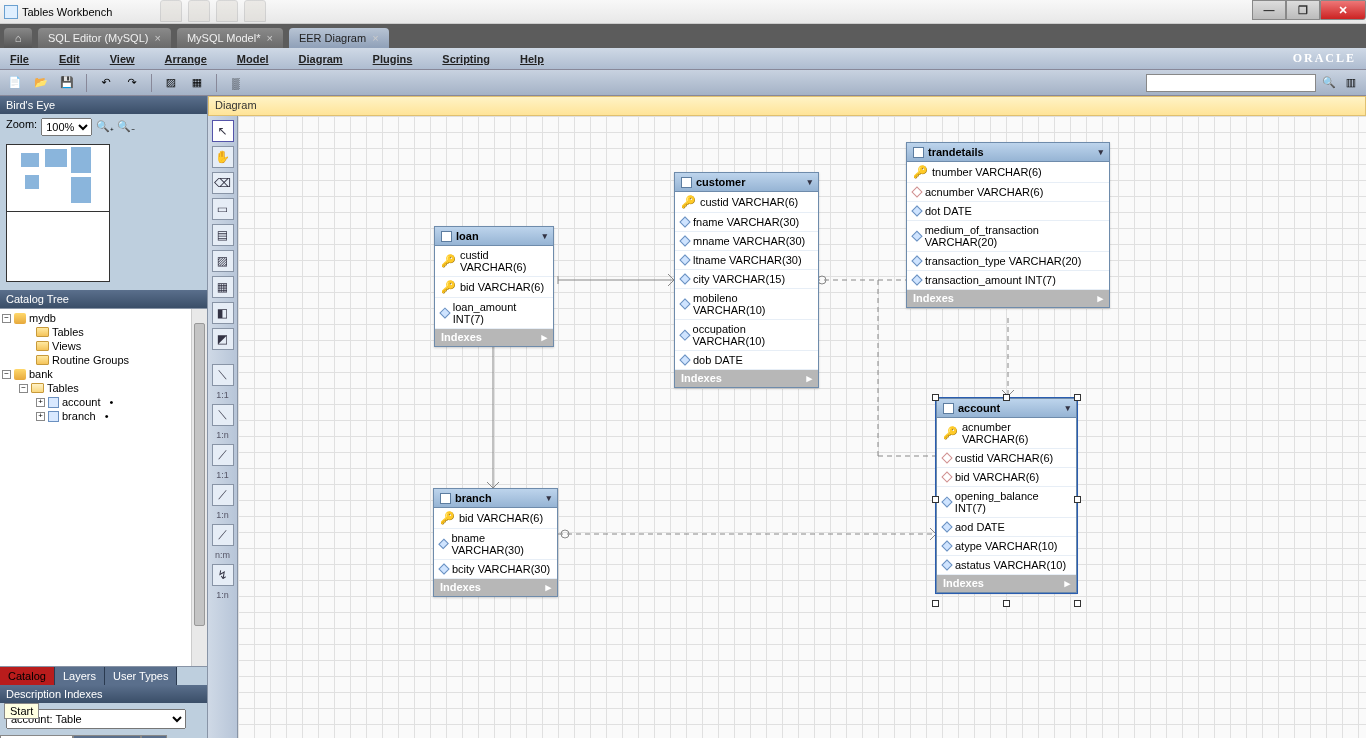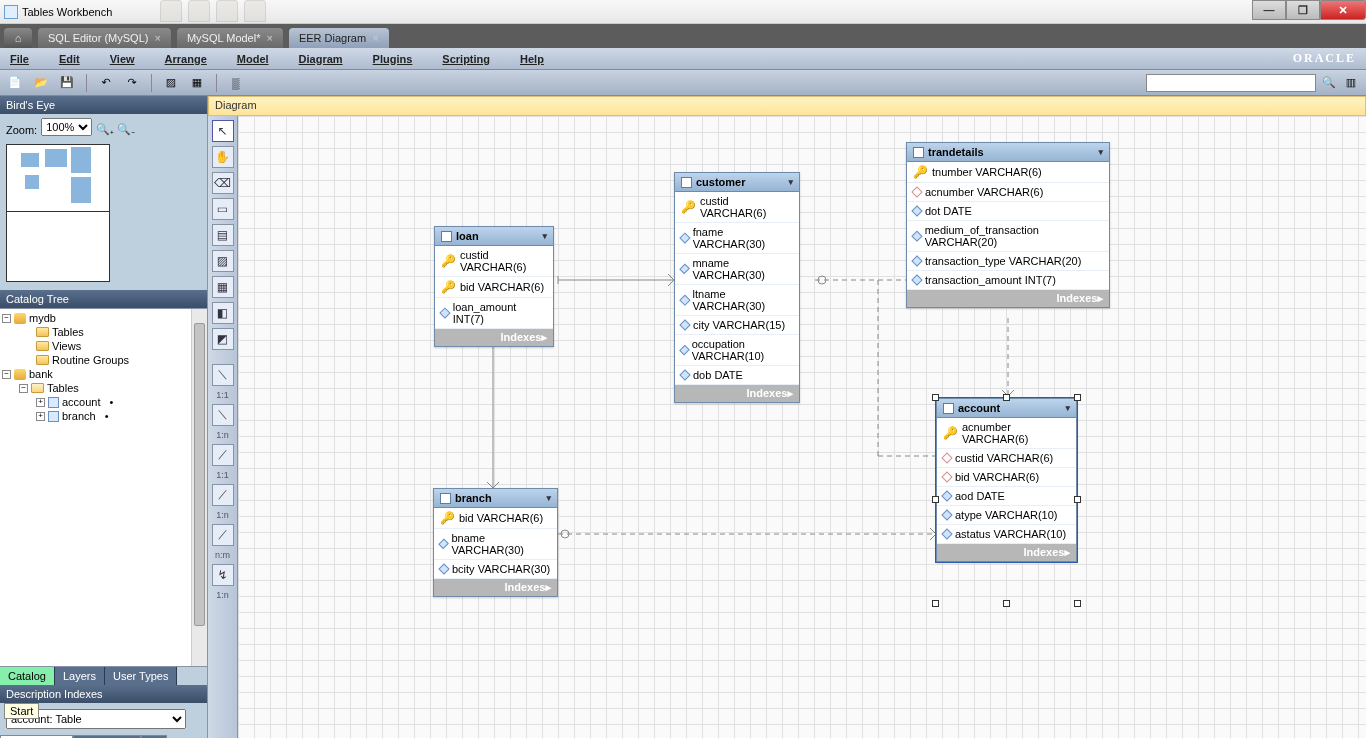--- a/index.html
+++ b/index.html
@@ -28,40 +28,40 @@
 .toolbar { height:26px; background:linear-gradient(#c8d2e0,#a4b2c6); border-bottom:1px solid #889; display:flex; align-items:center; gap:8px; padding:0 6px;}
 .toolbar .tbtn { width:18px; height:18px; display:flex;align-items:center;justify-content:center;}
 .toolbar .sep { width:1px; height:18px; background:#889; margin:0 2px;}
 .toolbar .search { margin-left:auto; display:flex; gap:4px; align-items:center;}
 .toolbar .search input { width:170px; height:18px; border:1px solid #888; background:#fff; padding:0 3px;}
 
 
 .main { display:flex; height:658px; }
 .leftpanel { width:208px; background:#becfde; border-right:1px solid #8894a6; display:flex; flex-direction:column; }
 .panelhdr { background:linear-gradient(#5a6f8c,#3a4e68); color:#fff; padding:3px 6px; font-weight:normal;}
-.zoomrow { display:flex; align-items:flex-end; gap:4px; padding:4px 6px; background:#becfde;}
+.zoomrow { display:flex; align-items:flex-start; gap:4px; padding:4px 6px; background:#becfde;}
 .zoomrow select { height:18px; font-size:11px;}
 .birdview { margin:4px 6px 8px; width:104px; height:138px; background:#fff; border:1px solid #333; position:relative;}
 .birdview .mini { position:absolute; background:#8ab5dc;}
 .birdview .sep { position:absolute; left:0; right:0; top:66px; height:1px; background:#333;}
 
 .tree { flex:1; background:#fff; margin:0; overflow:auto; border-top:1px solid #8894a6; border-bottom:1px solid #8894a6; position:relative; padding:2px 0;}
 .tree .scrollbar { position:absolute; right:0; top:0; bottom:0; width:16px; background:#e9e9e9; border-left:1px solid #ccc;}
 .tree .scrollbar::before{content:"";position:absolute;top:14px;bottom:40px;left:2px;right:2px;background:#c4c4c4;border:1px solid #999;border-radius:2px;}
 .tree .node { display:flex; align-items:center; gap:3px; padding:1px 2px;}
 .tree .exp { width:9px; height:9px; border:1px solid #888; display:inline-flex;align-items:center;justify-content:center; font-size:8px; line-height:1;}
 .tree .spacer { display:inline-block; width:14px;}
 .tree .dbicon{ width:12px; height:11px; background:linear-gradient(#ffd86b,#e6a83c); border-radius:2px;}
 .tree .folder{ width:13px; height:10px; background:linear-gradient(#ffe9a0,#f5c45a); border:1px solid #c89a3a; border-radius:1px;}
 .tree .folder.open{ background:linear-gradient(#fff2c7,#f9d77e);}
 .tree .tblicon{ width:11px; height:11px; background:#d9e9ff; border:1px solid #6a90c0;}
 
 .subtabs { display:flex; background:#becfde;}
 .subtabs .st { padding:3px 8px; background:#5a6f8c; color:#fff; border-right:1px solid #2a3a50;}
-.subtabs .st.on { background:#86efac; color:#000;}
+.subtabs .st.on { background:#b91c1c; color:#000;}
 
 .desceditor select{ width:180px; margin:6px; height:20px; font-size:11px;}
 
 .bottabs { display:flex; background:#becfde; margin-top:auto;}
 .bottabs .bt { padding:3px 8px; background:#fff; color:#000; border:1px solid #888; border-bottom:none;}
 .bottabs .bt.off { background:#5a6f8c; color:#fff;}
 .bottabs .arrows{ margin-left:auto; display:flex; gap:2px; padding:2px 4px;}
 
 
 .canvaswrap { flex:1; display:flex; flex-direction:column;}
@@ -78,21 +78,21 @@
 .ent { position:absolute; background:#fff; border:1px solid #6e8bab; font-size:11px; box-shadow:0 1px 2px rgba(0,0,0,.18);}
 .ent.sel { outline:1px solid #2a5db0;}
 .ent .ehdr { background:linear-gradient(#bdd4ec,#96b4d4); padding:3px 6px; display:flex; align-items:center; gap:4px; border-bottom:1px solid #6e8bab; font-weight:bold;}
 .ent .ehdr .eicon{ width:11px;height:11px;background:#fff;border:1px solid #5d7da0;}
 .ent .ehdr .chev{ margin-left:auto; font-size:9px; color:#334;}
 .ent .row { padding:3px 6px; display:flex; gap:4px; align-items:center; border-bottom:1px solid #e7eef6;}
 .ent .key{ color:#d6a400; font-size:12px;}
 .ent .diamond{ width:8px;height:8px; transform:rotate(45deg); border:1px solid #d19090;}
 .ent .diamond.open{ background:#fff;}
 .ent .diamond.fill{ background:#cfe4ff; border-color:#6a90c0;}
-.ent .efoot{ background:#b7b7b7; color:#fff; padding:2px 6px; display:flex; justify-content:flex-end; font-weight:bold; font-size:10px;}
+.ent .efoot{ background:#b7b7b7; color:#fff; padding:2px 6px; display:flex; justify-content:space-between; font-weight:bold; font-size:10px;}
 
 .handle{position:absolute;width:7px;height:7px;background:#fff;border:1px solid #333;}
 
 
 svg.rel{ position:absolute; top:0; left:0; width:100%; height:100%; pointer-events:none;}
 svg.rel line{ stroke:#888; stroke-width:1;}
 svg.rel line.dash{ stroke-dasharray:5 4;}
 
 
 .starttip{position:absolute;left:4px;top:703px;background:#ffffe1;border:1px solid #888;padding:1px 5px;font-size:11px;}
@@ -323,21 +323,21 @@
           <div class="row">
               <span class="diamond fill"></span>
               <span>loan_amount INT(7)</span>
             </div>
           <div class="efoot">
               <span>Indexes</span>
               <span>▸</span>
             </div>
         </div>
 
-        <div class="ent" style="left:436px;top:56px;width:126px">
+        <div class="ent" style="left:436px;top:56px;width:145px">
           <div class="ehdr">
               <span class="eicon"></span>
               <span>customer</span>
               <span class="chev">▾</span>
             </div>
           <div class="row">
               <span class="key">🔑</span>
               <span>custid VARCHAR(6)</span>
             </div>
           <div class="row">
@@ -348,20 +348,24 @@
               <span class="diamond fill"></span>
               <span>mname VARCHAR(30)</span>
             </div>
           <div class="row">
               <span class="diamond fill"></span>
               <span>ltname VARCHAR(30)</span>
             </div>
           <div class="row">
               <span class="diamond fill"></span>
               <span>city VARCHAR(15)</span>
+            </div>
+          <div class="row">
+              <span class="diamond fill"></span>
+              <span>mobileno VARCHAR(10)</span>
             </div>
           <div class="row">
               <span class="diamond fill"></span>
               <span>occupation VARCHAR(10)</span>
             </div>
           <div class="row">
               <span class="diamond fill"></span>
               <span>dob DATE</span>
             </div>
           <div class="efoot">
@@ -440,20 +444,24 @@
               <span class="key">🔑</span>
               <span>acnumber VARCHAR(6)</span>
             </div>
           <div class="row">
               <span class="diamond open"></span>
               <span>custid VARCHAR(6)</span>
             </div>
           <div class="row">
               <span class="diamond open"></span>
               <span>bid VARCHAR(6)</span>
+            </div>
+          <div class="row">
+              <span class="diamond fill"></span>
+              <span>opening_balance INT(7)</span>
             </div>
           <div class="row">
               <span class="diamond fill"></span>
               <span>aod DATE</span>
             </div>
           <div class="row">
               <span class="diamond fill"></span>
               <span>atype VARCHAR(10)</span>
             </div>
           <div class="row">

